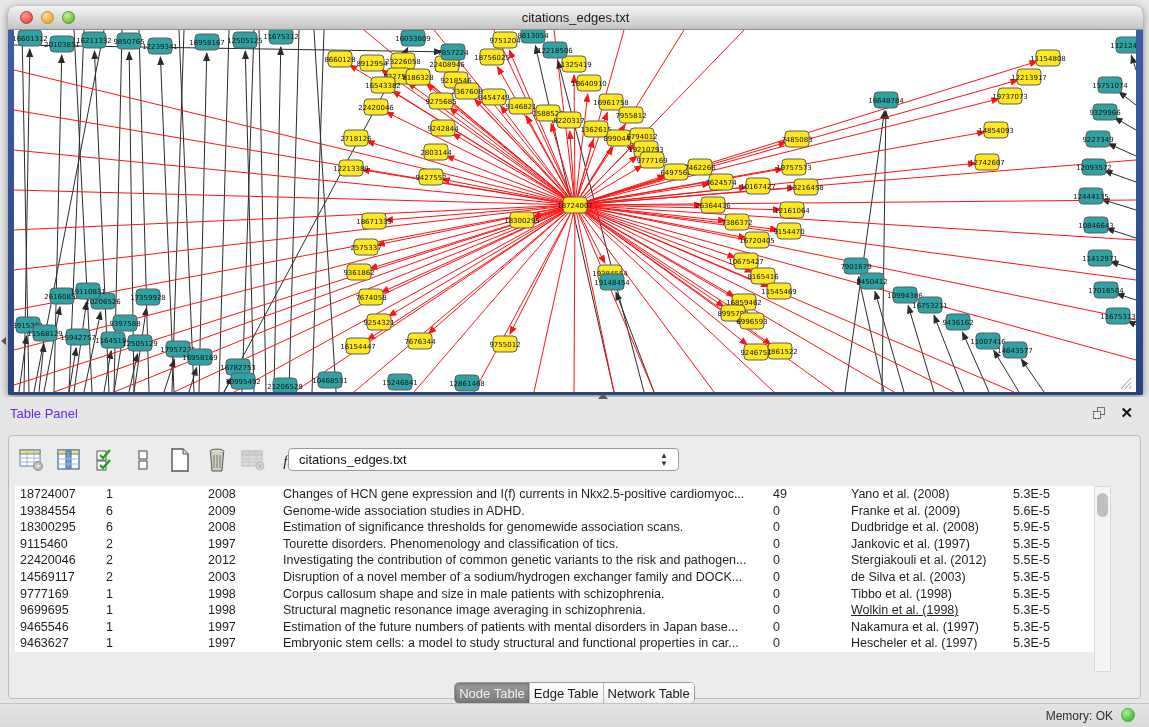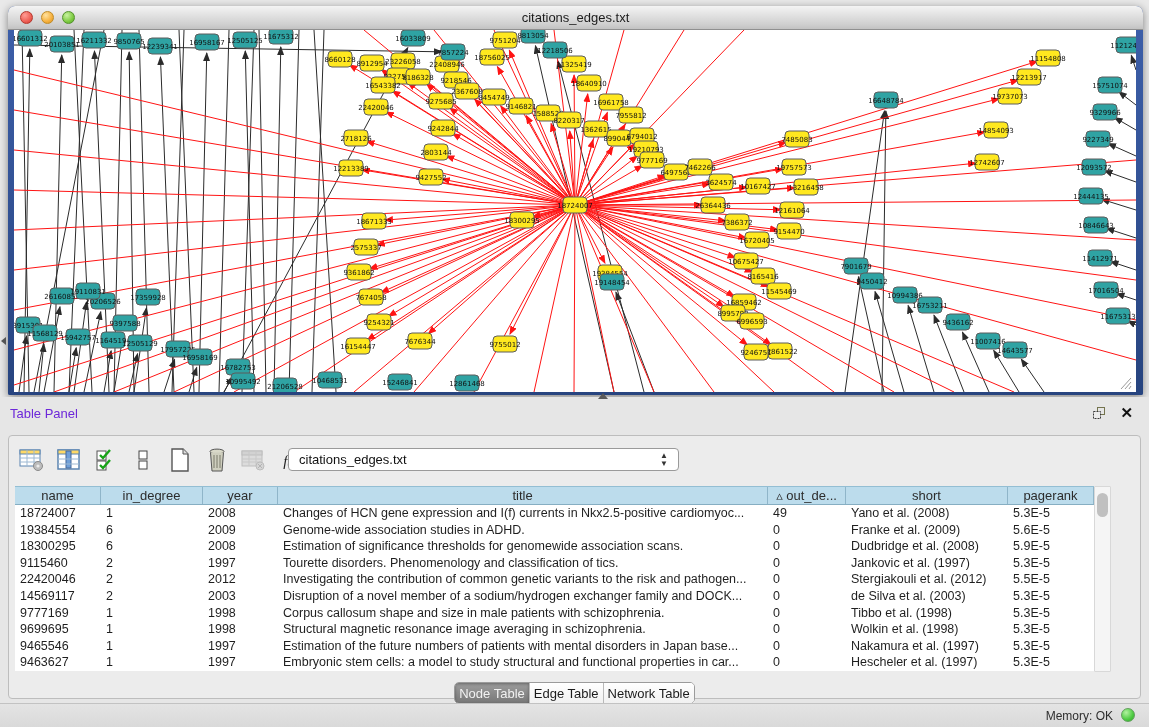--- a/index.html
+++ b/index.html
@@ -790,29 +790,20 @@
         <button class="tb-btn">
           <span><span class="fx-label">f<span class="fx-small">(x)</span></span></span>
         </button>
       </div>
     <div class="combo">
       <span>citations_edges.txt</span>
       <div class="combo-arrows">▲<br>▼</div>
     </div>
 
     <div class="data-table">
-      <div class="thead" id="thead">
-          <div class="th" style="width: 86px;">name</div>
-          <div class="th" style="width: 102px;">in_degree</div>
-          <div class="th" style="width: 75px;">year</div>
-          <div class="th" style="width: 490px;">title</div>
-          <div class="th" style="width: 78px;">▵ out_de...</div>
-          <div class="th" style="width: 162px;">short</div>
-          <div class="th" style="width: 86px;">pagerank</div>
-        </div>
       <div class="tbody-wrap" id="tbody">
           <div class="trow">
             <div class="td" style="width: 86px;">18724007</div>
             <div class="td" style="width: 102px;">1</div>
             <div class="td" style="width: 75px;">2008</div>
             <div class="td" style="width: 490px;">Changes of HCN gene expression and I(f) currents in Nkx2.5-positive cardiomyoc...</div>
             <div class="td" style="width: 78px;">49</div>
             <div class="td" style="width: 162px;">Yano et al. (2008)</div>
             <div class="td" style="width: 86px;">5.3E-5</div>
           </div>
@@ -869,21 +860,21 @@
             <div class="td" style="width: 78px;">0</div>
             <div class="td" style="width: 162px;">Tibbo et al. (1998)</div>
             <div class="td" style="width: 86px;">5.3E-5</div>
           </div>
           <div class="trow">
             <div class="td" style="width: 86px;">9699695</div>
             <div class="td" style="width: 102px;">1</div>
             <div class="td" style="width: 75px;">1998</div>
             <div class="td" style="width: 490px;">Structural magnetic resonance image averaging in schizophrenia.</div>
             <div class="td" style="width: 78px;">0</div>
-            <div class="td" style="width: 162px;">Wolkin et al. (1998)</div>
+            <div class="td" style="width: 162px; text-decoration: underline;">Wolkin et al. (1998)</div>
             <div class="td" style="width: 86px;">5.3E-5</div>
           </div>
           <div class="trow">
             <div class="td" style="width: 86px;">9465546</div>
             <div class="td" style="width: 102px;">1</div>
             <div class="td" style="width: 75px;">1997</div>
             <div class="td" style="width: 490px;">Estimation of the future numbers of patients with mental disorders in Japan base...</div>
             <div class="td" style="width: 78px;">0</div>
             <div class="td" style="width: 162px;">Nakamura et al. (1997)</div>
             <div class="td" style="width: 86px;">5.3E-5</div>

